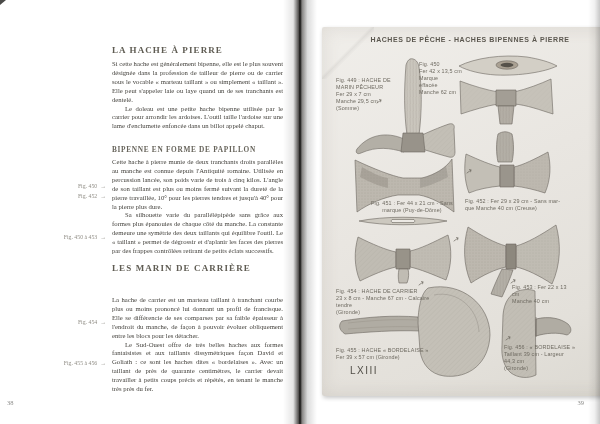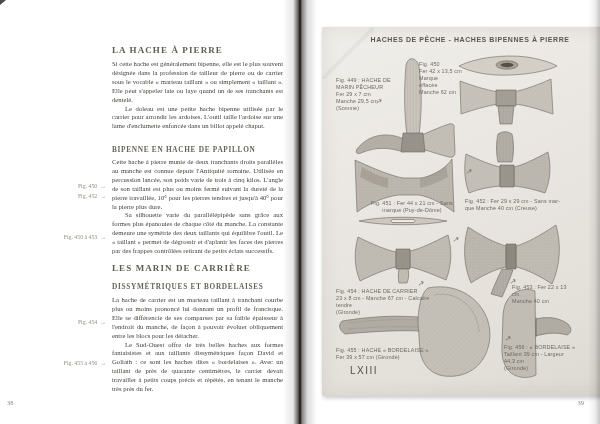--- a/index.html
+++ b/index.html
@@ -83,29 +83,28 @@
 
 <div class="page page-left">
 
   <div class="lp-h1" style="top:45px">LA HACHE À PIERRE</div>
 
   <div class="lp-block" style="top:60px">
     <p>Si cette hache est généralement bipenne, elle est le plus souvent désignée dans la profession de tailleur de pierre ou de carrier sous le vocable « marteau taillant » ou simplement « taillant ». Elle peut s'appeler laie ou laye quand un de ses tranchants est dentelé.</p>
     <p class="indent">Le doleau est une petite hache bipenne utilisée par le carrier pour arrondir les ardoises. L'outil taille l'ardoise sur une lame d'enclumette enfoncée dans un billot appelé chaput.</p>
   </div>
 
-  <div class="lp-h2" style="top:145px">BIPENNE EN HACHE DE PAPILLON</div>
+  <div class="lp-h2" style="top:145px">BIPENNE EN FORME DE PAPILLON</div>
 
   <div class="lp-block" style="top:158px">
     <p>Cette hache à pierre munie de deux tranchants droits parallèles au manche est connue depuis l'Antiquité romaine. Utilisée en percussion lancée, son poids varie de trois à cinq kilos. L'angle de son taillant est plus ou moins fermé suivant la dureté de la pierre travaillée, 10° pour les pierres tendres et jusqu'à 40° pour la pierre plus dure.</p>
     <p class="indent">Sa silhouette varie du parallélépipède sans grâce aux formes plus épanouies de chaque côté du manche. La constante demeure une symétrie des deux taillants qui équilibre l'outil. Le « taillant » permet de dégrossir et d'aplanir les faces des pierres par des frappes contrôlées retirant de petits éclats successifs.</p>
   </div>
 
   <div class="lp-h1" style="top:263px">LES MARIN DE CARRIÈRE</div>
-  <div class="lp-h2" style="top:282px">DISSYMÉTRIQUES ET BORDELAISES</div>
 
   <div class="lp-block" style="top:296px">
     <p>La hache de carrier est un marteau taillant à tranchant courbe plus ou moins prononcé lui donnant un profil de francisque. Elle se différencie de ses comparses par sa faible épaisseur à l'endroit du manche, de façon à pouvoir évoluer obliquement entre les blocs pour les détacher.</p>
     <p class="indent">Le Sud-Ouest offre de très belles haches aux formes fantaisistes et aux taillants dissymétriques façon David et Goliath : ce sont les haches dites « bordelaises ». Avec un taillant de près de quarante centimètres, le carrier devait travailler à petits coups précis et répétés, en tenant le manche très près du fer.</p>
   </div>
 
   <div class="mnote" style="top:183px">
     <span>Fig. 450</span><span class="arr">→</span>
   </div>
   <div class="mnote" style="top:193px">

